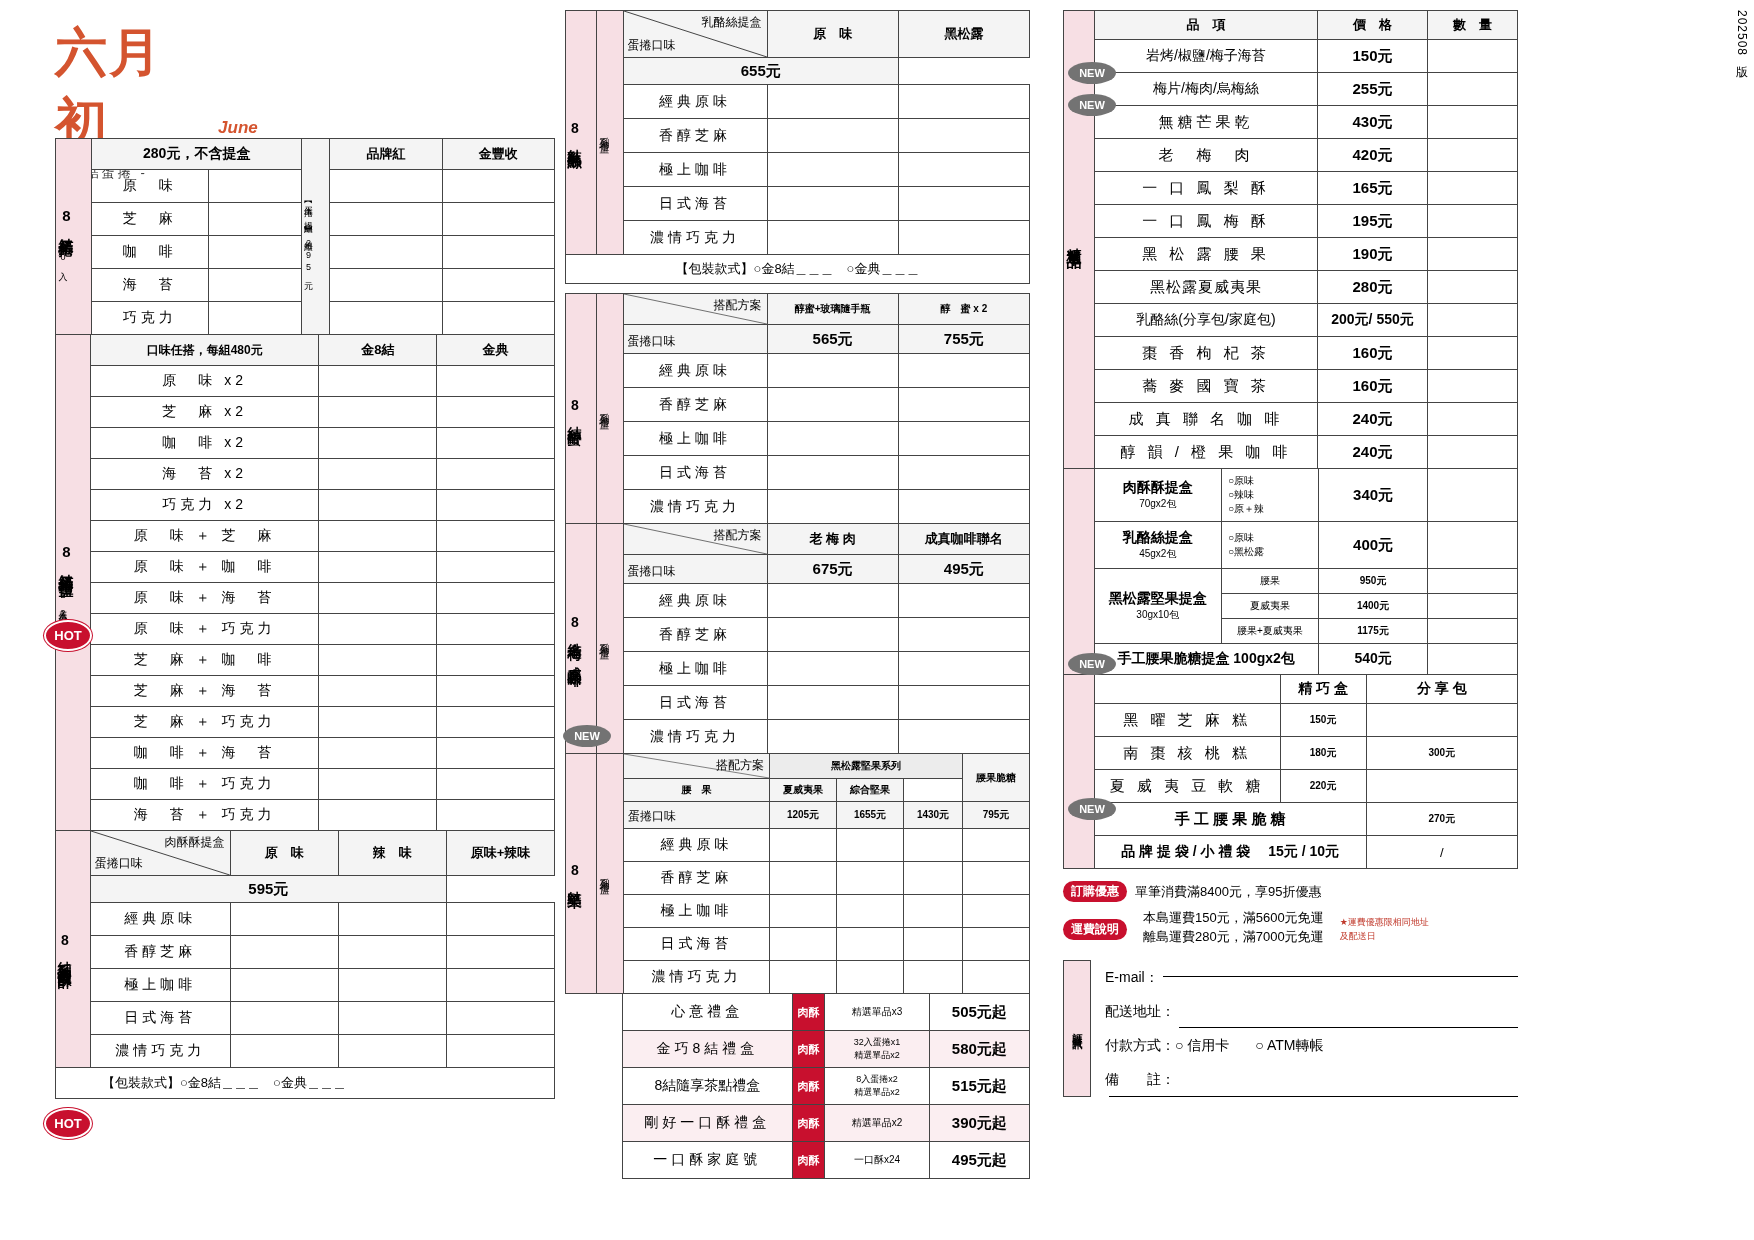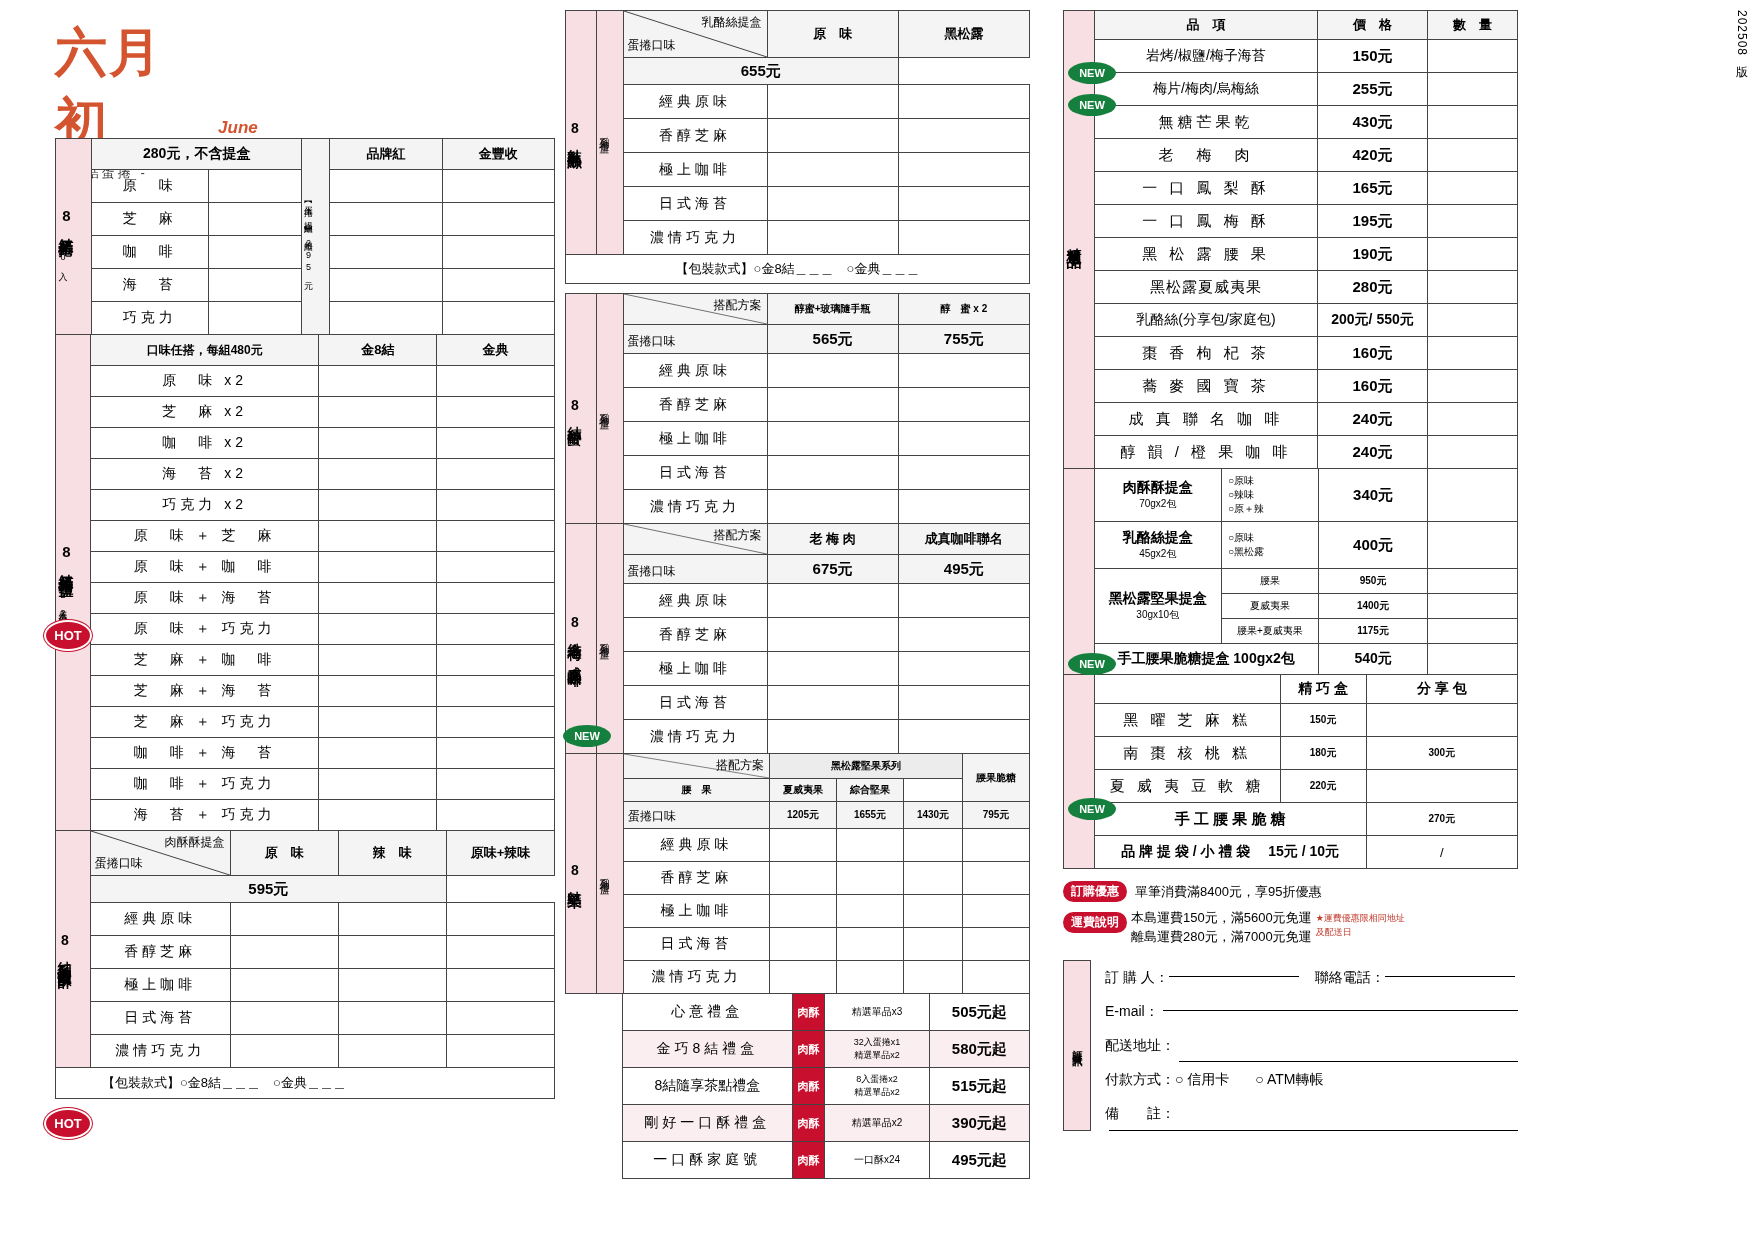--- a/index.html
+++ b/index.html
@@ -38,21 +38,21 @@
   #col3{position:absolute;left:1063px;top:10px;width:455px;}
   
   .hot{
     position:absolute;width:44px;height:27px;border-radius:50%;
     background:#c8102e;color:#fff;font-size:13px;font-weight:bold;
     display:flex;align-items:center;justify-content:center;
     border:2px solid #fff;box-shadow:0 0 0 1px #c8102e;
   }
   .newb{
     width:48px;height:22px;border-radius:50%;
-    background:#15803d;color:#fff;font-size:11px;font-weight:bold;
+    background:#737373;color:#fff;font-size:11px;font-weight:bold;
     display:flex;align-items:center;justify-content:center;
   }
   .diag{position:relative;}
   .diag .dl{position:absolute;left:0;top:0;width:100%;height:100%;}
   .tl{position:absolute;left:4px;bottom:3px;font-size:12px;}
   .trr{position:absolute;right:5px;top:3px;font-size:12px;}
   .rowname{text-align:center;letter-spacing:4px;font-size:14px;}
   .underline-field{border-bottom:1px solid #000;display:inline-block;height:16px;}
 </style>
 </head>
@@ -716,42 +716,36 @@
         <td>/</td>
       </tr>
     </tbody>
       </table>
 
     <div style="margin-top:12px;position:relative;">
       <div style="display:flex;align-items:center;gap:8px;margin-bottom:6px;">
         <span style="background:#c8102e;color:#fff;border-radius:12px;padding:2px 8px;font-size:12px;font-weight:bold;white-space:nowrap;">訂購優惠</span>
         <span style="font-size:13px;">單筆消費滿8400元，享95折優惠</span>
       </div>
-      <div style="display:flex;align-items:flex-start;gap:4px;">
+      <div style="display:flex;align-items:center;gap:16px;">
         <span style="background:#c8102e;color:#fff;border-radius:12px;padding:2px 8px;font-size:12px;font-weight:bold;white-space:nowrap;margin-top:4px;">運費說明</span>
         <span style="font-size:13px;line-height:19px;">
           <span>本島運費150元，滿5600元免運</span><br>
           <span>離島運費280元，滿7000元免運</span>
         </span>
         <span class="red xs" style="white-space:pre-line;line-height:14px;margin-top:3px;">★運費優惠限相同地址
 及配送日</span>
       </div>
     </div>
 
     <div style="margin-top:14px;display:flex;">
       <div style="width:26px;background:#f7dfe4;border:1px solid #444;display:flex;align-items:center;justify-content:center;">
         <span class="vert b sm">訂購資訊</span>
       </div>
       <div style="flex:1;padding-left:14px;font-size:14px;line-height:34px;">
-        <div style="display:flex;">
-          <span>訂 購 人：</span>
-          <span class="underline-field" style="width:130px;"></span>
-          <span style="margin-left:16px;">聯絡電話：</span>
-          <span class="underline-field" style="width:130px;"></span>
-        </div>
         <div style="display:flex;">
           <span>E-mail：</span>
           <span class="underline-field" style="flex:1;margin-left:4px;"></span>
         </div>
         <div style="display:flex;align-items:flex-end;">
           <span>配送地址：</span>
           <span class="underline-field" style="flex:1;margin-left:4px;"></span>
         </div>
         <div style="display:flex;">
           <span>付款方式：</span>

